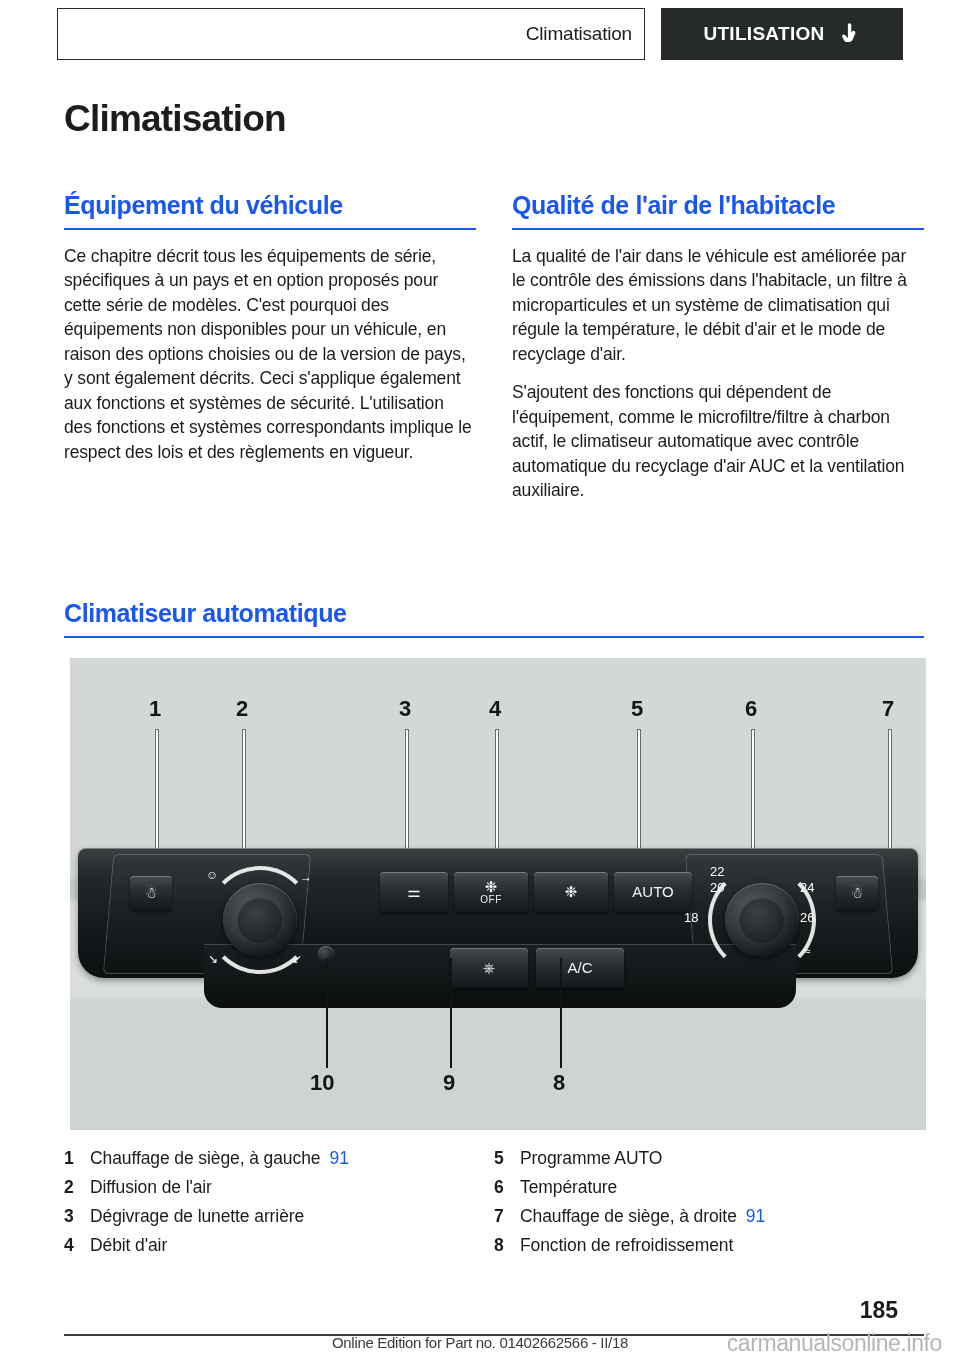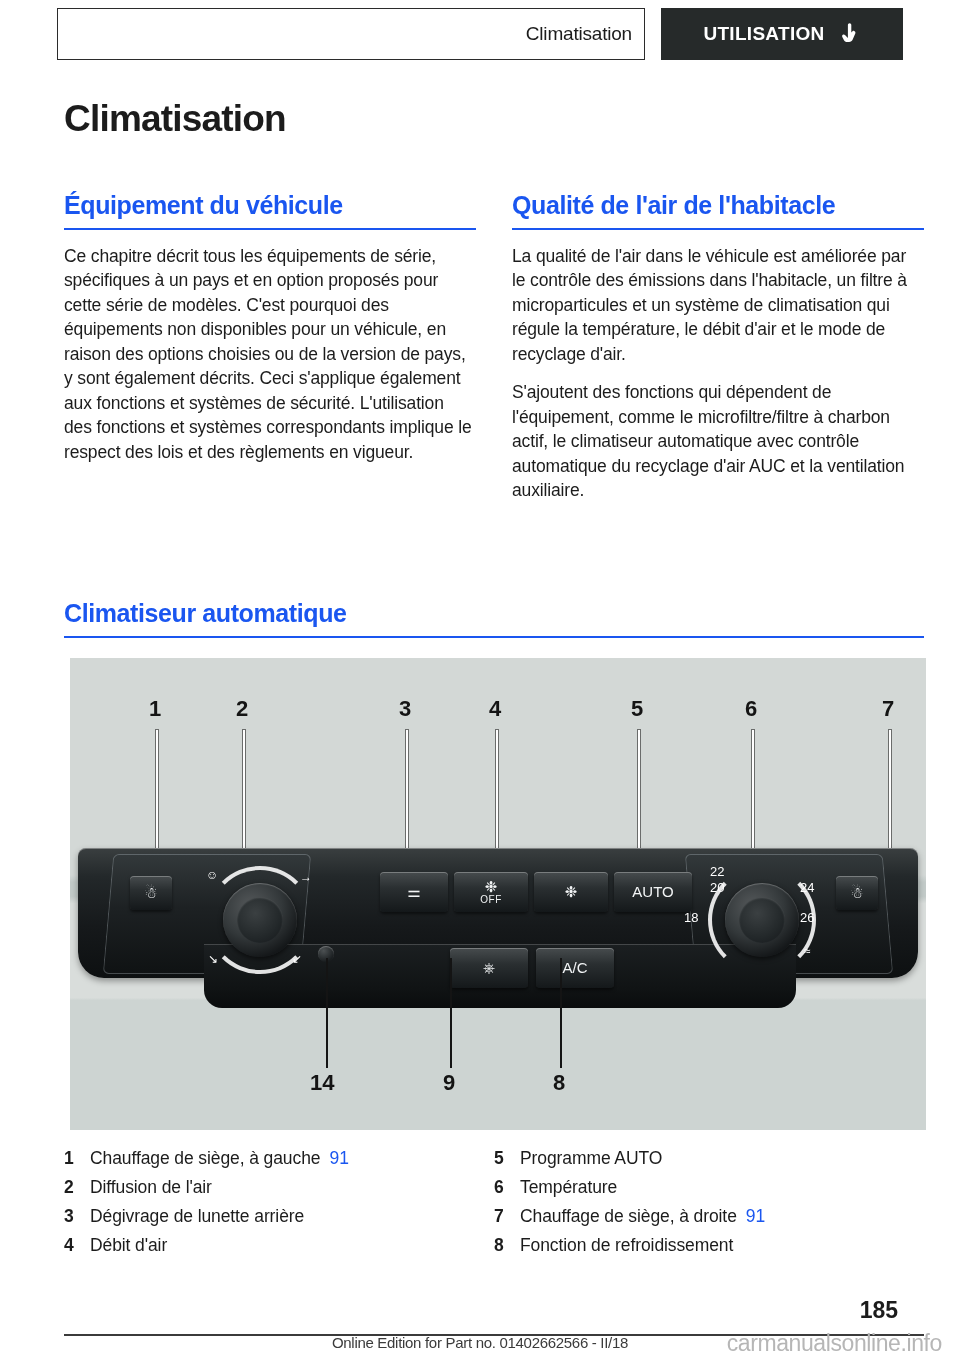--- a/index.html
+++ b/index.html
@@ -390,21 +390,21 @@
     </div>
 
     <div class="btn" style="left:536px; top:24px; width:78px; height:40px;">
       <span style="font-size:15px;">AUTO</span>
     </div>
 
     <div class="btn" style="left:372px; top:100px; width:78px; height:40px;">
       <span class="glyph">⎈</span>
     </div>
 
-    <div class="btn" style="left:458px; top:100px; width:78px; height:40px;">
+    <div class="btn" style="left:458px; top:100px; width:88px; height:40px;">
       <span style="font-size:15px;">A/C</span>
     </div>
 
     <div class="knob-ring side" style="left:630px; top:18px;"></div>
     <div class="knob" style="left:647px; top:35px;"></div>
     <span class="temp-label" style="left:606px; top:62px;">18</span>
     <span class="temp-label" style="left:610px; top:32px;margin-left:22px;">20</span>
     <span class="temp-label" style="left:632px; top:16px;">22</span>
     <span class="temp-label" style="left:722px; top:32px;text-align:center;">24</span>
     <span class="temp-label" style="left:722px; top:62px;">26</span>
@@ -412,21 +412,21 @@
 
     <div class="btn" style="left:758px; top:28px; width:42px; height:34px;">
       <span class="glyph">☃</span>
     </div>
   </div>
 
   <div class="leader dark" style="left:256px; top:300px; height:110px;"></div>
   <div class="leader dark" style="left:380px; top:300px; height:110px;"></div>
   <div class="leader dark" style="left:490px; top:300px; height:110px;"></div>
 
-  <span class="fig-num" style="left:240px; top:412px;">14</span>
+  <span class="fig-num" style="left:240px; top:412px;">10</span>
   <span class="fig-num" style="left:373px; top:412px;">9</span>
   <span class="fig-num" style="left:483px; top:412px;">8</span>
 </div>
 
 <div class="legend">
   <div class="legend-col">
     <div class="legend-row">
       <span class="legend-num">1</span>
       <span class="legend-label">Chauffage de siège, à gauche</span>
       <span class="legend-ref">91</span>

